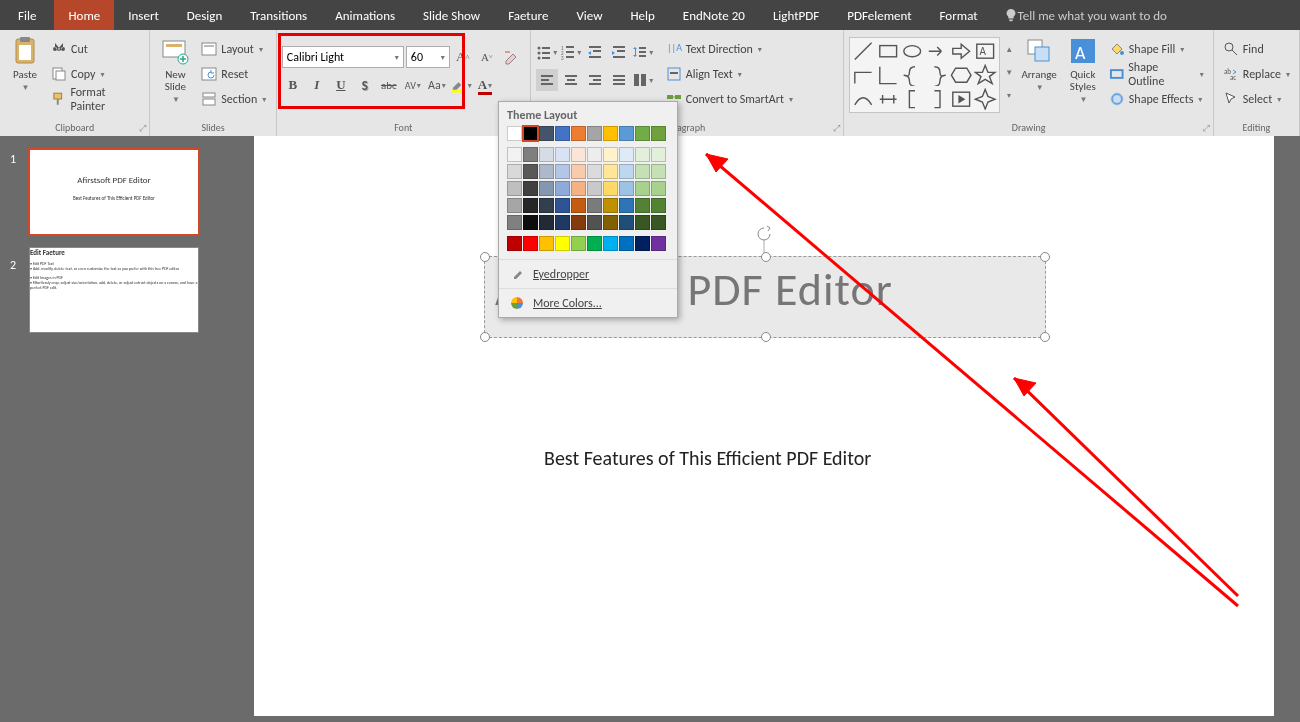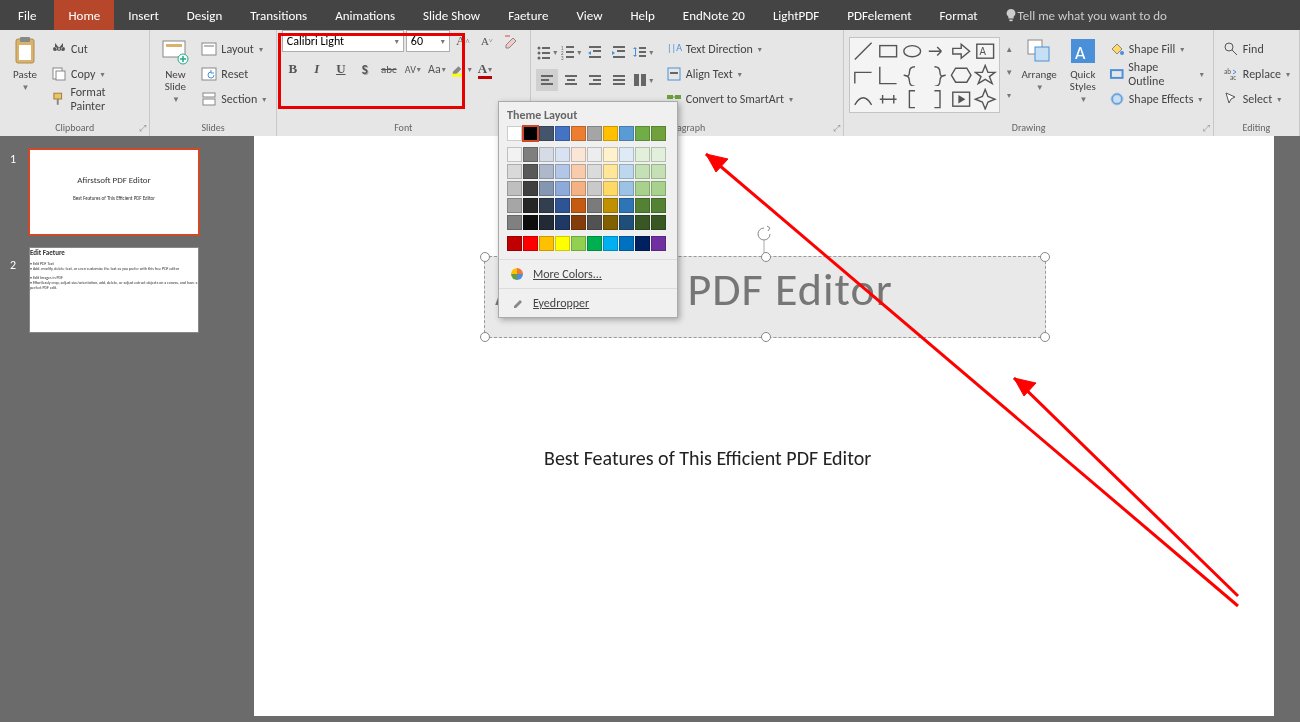--- a/index.html
+++ b/index.html
@@ -151,21 +151,21 @@
             <span class="drop">▾</span>
           </div>
       </div>
     </div>
     <div class="group-label">
         <span>Slides</span>
       </div>
   </div>
 
   <div class="group" style="width:254px;position:relative">
-    <div class="group-body" style="flex-direction:column;gap:6px;padding-top:0">
+    <div class="group-body" style="flex-direction:column;gap:6px;padding-top:16px">
       <div class="fontrow">
         <div class="fontbox" style="width:112px;justify-content:space-between">
             <span>Calibri Light</span>
             <span class="drop">▾</span>
           </div>
         <div class="fontbox" style="width:34px;justify-content:space-between">
             <span>60</span>
             <span class="drop">▾</span>
           </div>
         <div class="iconbtn" style="font-family:serif">A<sup style="font-size:8px">˄</sup></div>
@@ -610,27 +610,27 @@
       <div class="sw" style="background: rgb(255, 255, 0);"></div>
       <div class="sw" style="background: rgb(146, 208, 80);"></div>
       <div class="sw" style="background: rgb(0, 176, 80);"></div>
       <div class="sw" style="background: rgb(0, 176, 240);"></div>
       <div class="sw" style="background: rgb(0, 112, 192);"></div>
       <div class="sw" style="background: rgb(0, 32, 96);"></div>
       <div class="sw" style="background: rgb(112, 48, 160);"></div>
     </div>
   <div class="poprow">
     <svg viewBox="0 0 16 16">
+        <path d="M12 2l2 2-2 2-1-1-6 6v2h2l6-6-1-1 2-2z" fill="#888"></path>
+      </svg>
+    <span style="text-decoration:underline">Eyedropper</span>
+  </div>
+  <div class="poprow">
+    <svg viewBox="0 0 16 16">
         <circle cx="8" cy="8" r="6" fill="#fff"></circle>
         <path d="M8 2a6 6 0 016 6H8z" fill="#e74"></path>
         <path d="M14 8a6 6 0 01-6 6V8z" fill="#4a90d9"></path>
         <path d="M8 14a6 6 0 01-6-6h6z" fill="#6a9e3e"></path>
         <path d="M2 8a6 6 0 016-6v6z" fill="#ffc000"></path>
       </svg>
     <span style="text-decoration:underline">More Colors...</span>
   </div>
-  <div class="poprow">
-    <svg viewBox="0 0 16 16">
-        <path d="M12 2l2 2-2 2-1-1-6 6v2h2l6-6-1-1 2-2z" fill="#888"></path>
-      </svg>
-    <span style="text-decoration:underline">Eyedropper</span>
-  </div>
 </div>
 
 </body></html>

